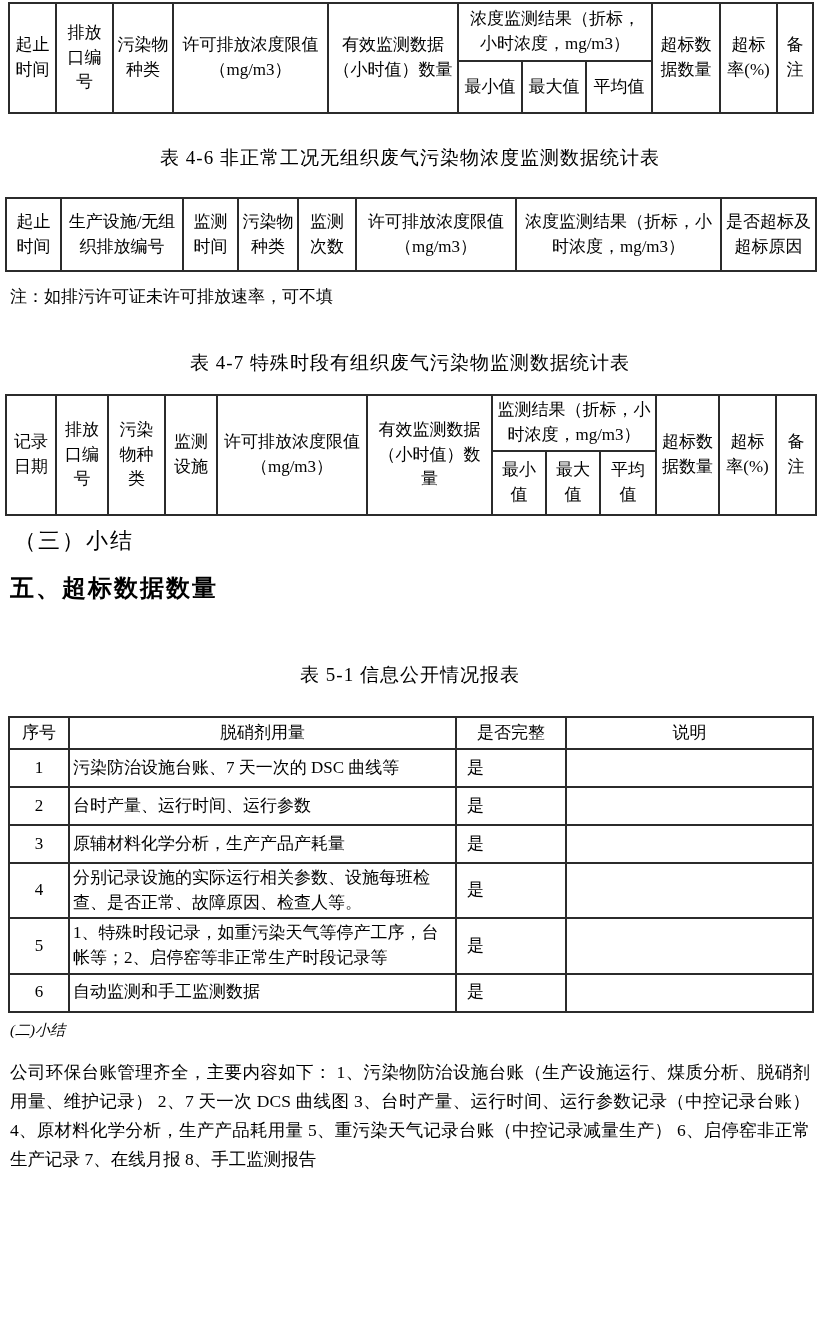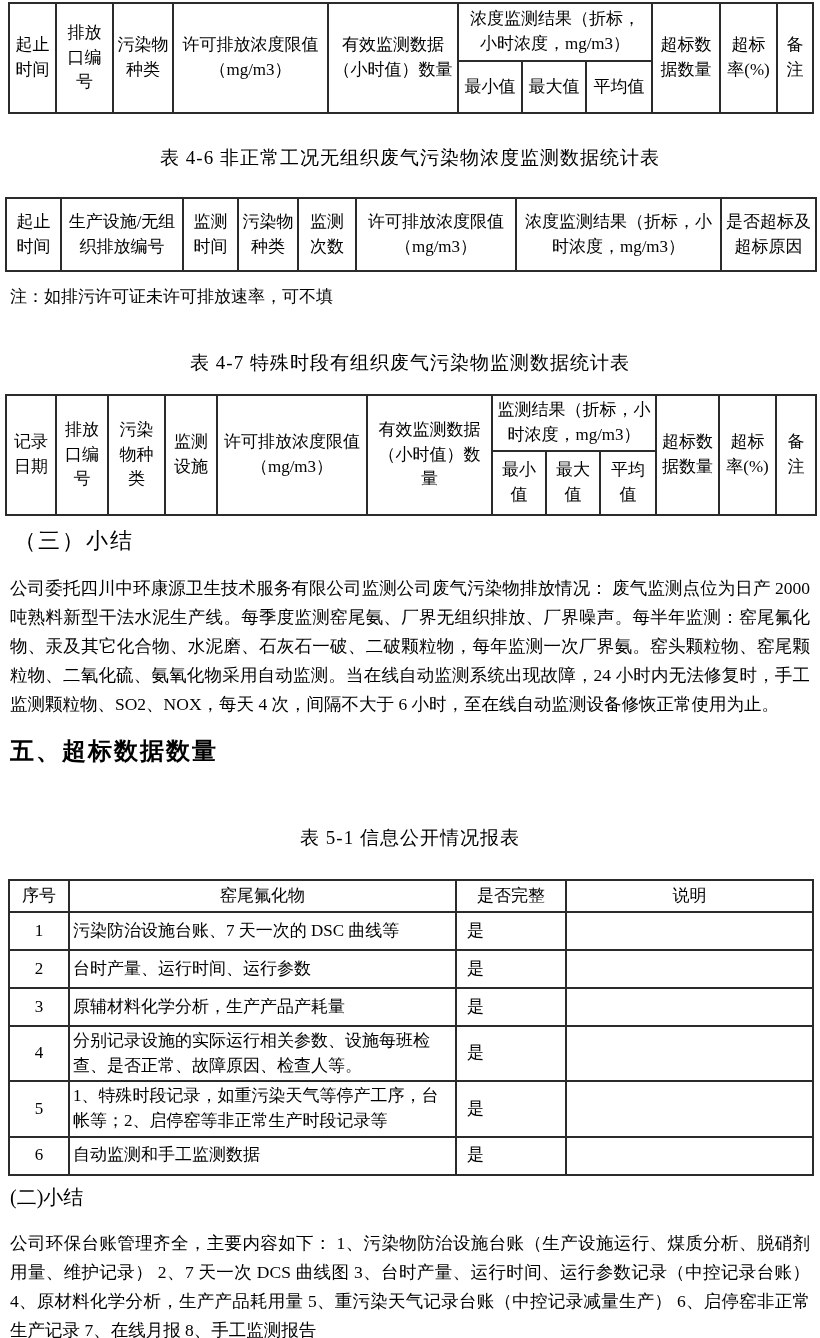--- a/index.html
+++ b/index.html
@@ -30,21 +30,21 @@
   .tbl-title{
     text-align:center;font-size:19px;letter-spacing:1px;
     margin:31px 0 0 0;
   }
   .tbl-title.t47{margin-top:42px;}
   .tbl-title.t51{margin-top:58px;}
 
   .note{font-size:17px;margin:13px 0 0 10px;}
 
   .h-sub{font-size:22px;margin:10px 0 0 14px;letter-spacing:2px;}
-  .h-sub2{font-size:20px;margin:8px 0 0 10px;}
+  .h-sub2{font-size:15px;margin:8px 0 0 10px;font-style:italic;}
   .h-chapter{font-size:24px;font-weight:bold;margin:16px 0 0 10px;letter-spacing:2px;}
   .h-section{font-size:21px;margin:32px 0 0 10px;letter-spacing:1px;}
 
   .para{
     font-size:17.5px;line-height:29px;text-align:justify;
     margin:18px 10px 0 10px;
   }
 </style>
 </head>
 <body>
@@ -146,37 +146,36 @@
     </tr>
     <tr style="height:64px">
       <td>最小值</td>
       <td>最大值</td>
       <td>平均值</td>
     </tr>
   </tbody>
     </table>
 
   <div class="h-sub">（三）小结</div>
-  <div class="para">公司委托四川中环康源卫生技术服务有限公司监测公司废气污染物排放情况： 废气监测点位为日产 2000 吨熟料新型干法水泥生产线。每季度监测窑尾氨、厂界无组织排放、厂界噪声。每半年监测：窑尾氟化物、汞及其它化合物、水泥磨、石灰石一破、二破颗粒物，每年监测一次厂界氨。窑头颗粒物、窑尾颗粒物、二氧化硫、氨氧化物采用自动监测。当在线自动监测系统出现故障，24 小时内无法修复时，手工监测颗粒物、SO2、NOX，每天 4 次，间隔不大于 6 小时，至在线自动监测设备修恢正常使用为止。</div>
 
   <div class="h-chapter">五、超标数据数量</div>
 
   <div class="tbl-title t51">表 5-1 信息公开情况报表</div>
 
   <table class="tbl-51">
     <colgroup>
       <col style="width:60px">
         <col style="width:387px">
         <col style="width:110px">
         <col style="width:247px">
     </colgroup>
     <tbody>
         <tr style="height:32px">
       <td class="h">序号</td>
-      <td class="h">窑尾氟化物</td>
+      <td class="h">脱硝剂用量</td>
       <td class="h">是否完整</td>
       <td class="h">说明</td>
     </tr>
     <tr style="height:38px">
       <td>1</td>
       <td class="cell-content">污染防治设施台账、7 天一次的 DSC 曲线等</td>
       <td class="cell-complete">是</td>
       <td></td>
     </tr>
     <tr style="height:38px">

